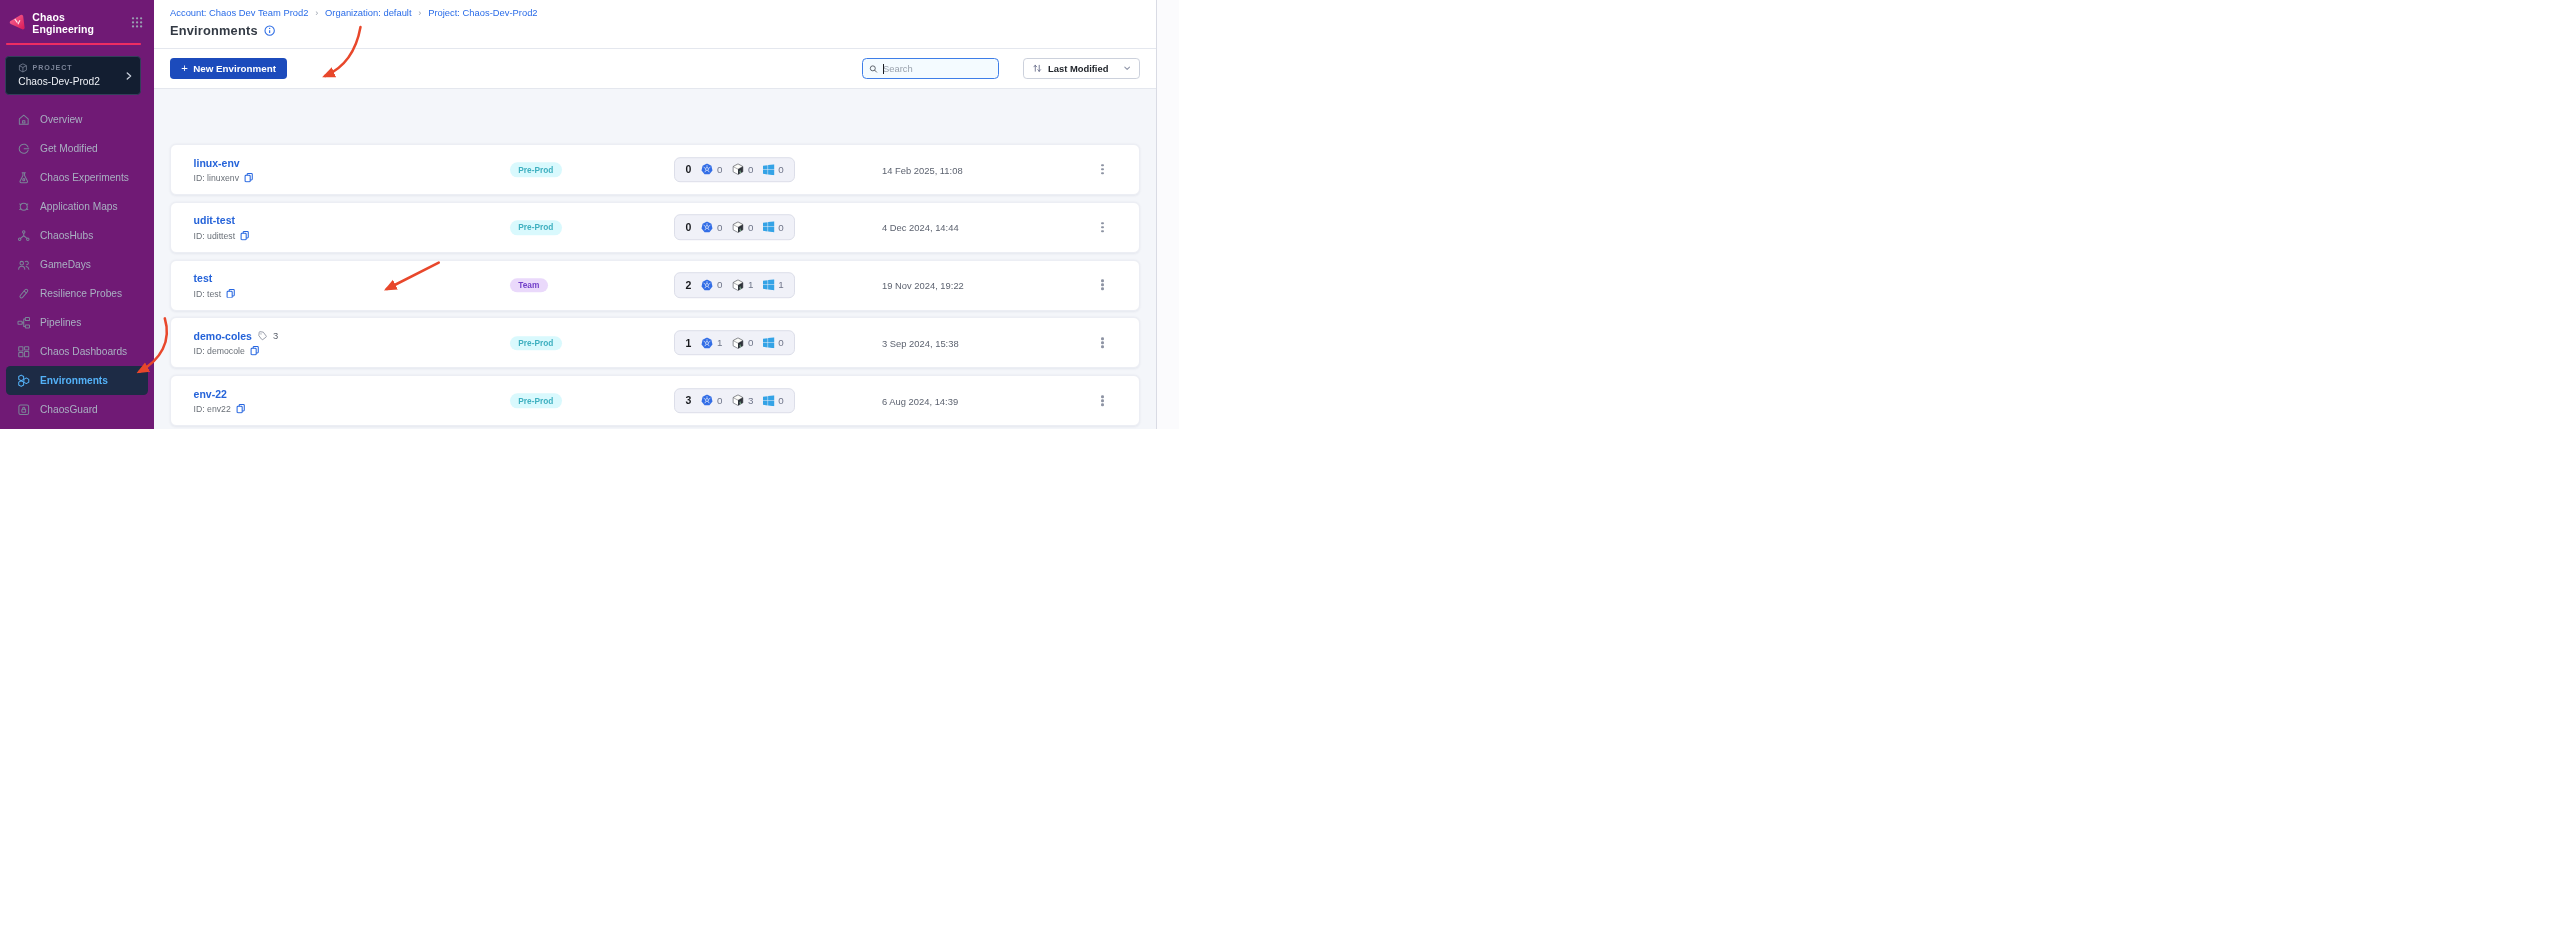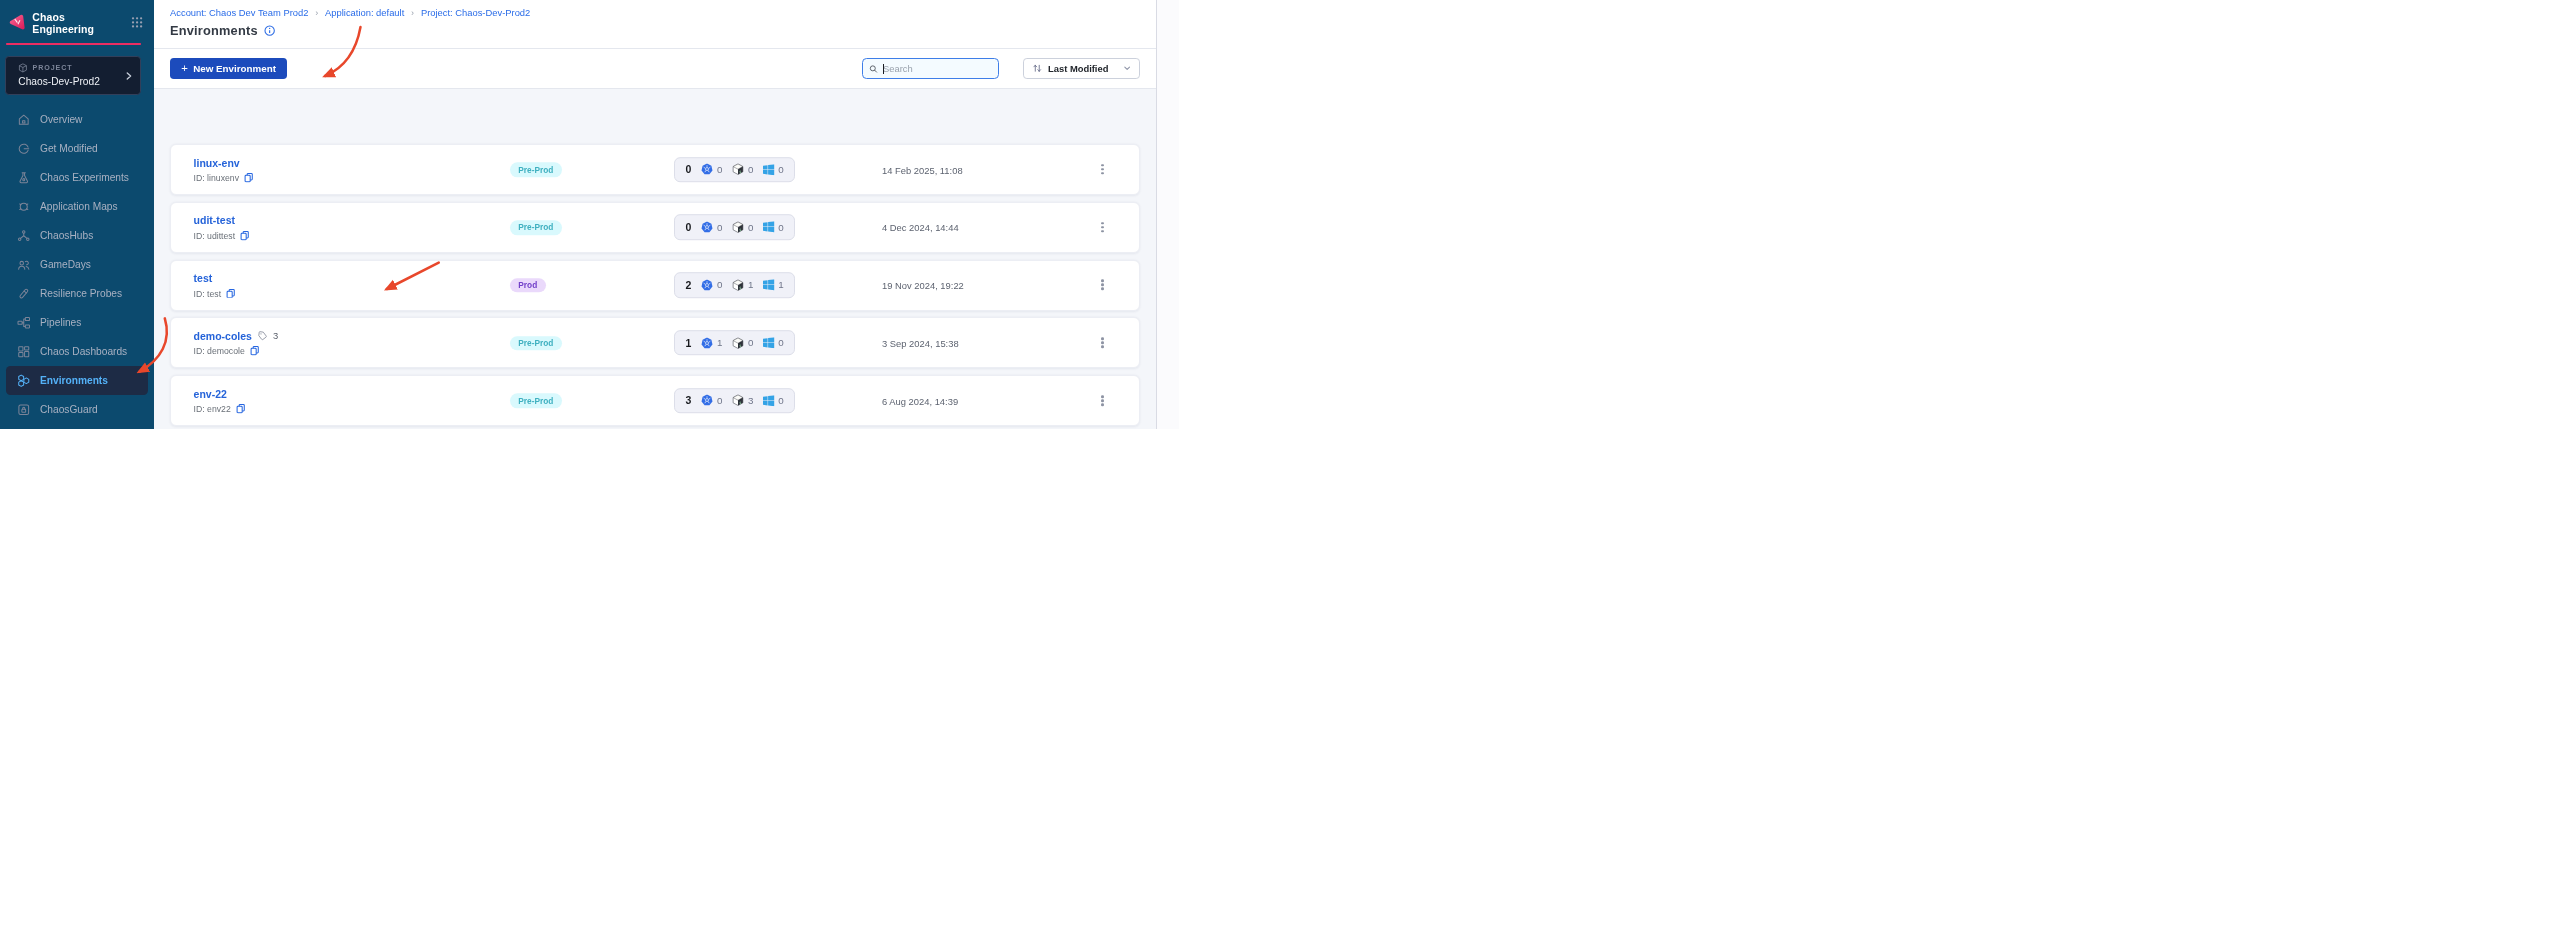--- a/index.html
+++ b/index.html
@@ -1,20 +1,20 @@
 <!DOCTYPE html>
 <html style="font-size:12px"><head>
 <meta charset="utf-8">
 <style>
   * { margin:0; padding:0; box-sizing:border-box; }
   html,body { width:1180px; height:429px; }
   body { font-family:"Liberation Sans", sans-serif; position:relative; overflow:hidden; background:#fff; }
 
   
-  .sidebar { position:absolute; left:0; top:0; width:154px; height:486px; background:#0c4a6e; }
+  .sidebar { position:absolute; left:0; top:0; width:154px; height:486px; background:#701a75; }
   .brand-row { display:flex; align-items:center; gap:6.8px; padding:10.5px 10.5px 0 7.5px; }
   .brand-title { color:#fff; font-size:10.5px; font-weight:700; letter-spacing:0.1px; }
   .grid-icon { margin-left:auto; }
   .accent-rule { height:2.3px; background:#ee2d62; margin:8.3px 12.8px 0 6px; border-radius:0.8px; }
   .project-card { margin:11.3px 12.8px 0 4.5px; border:0.8px solid #323f5a; border-radius:3.8px; padding:6px 19.6px 6.8px 12.8px; position:relative; background:#131e31; }
   .p-label-row { display:flex; align-items:center; gap:4.5px; }
   .p-label { font-size:7.1px; font-weight:700; letter-spacing:0.9px; color:#7d8699; }
   .p-name { font-size:10.2px; color:#eef1f6; margin-top:3px; white-space:nowrap; }
   .p-chevron { position:absolute; right:7.5px; top:50%; transform:translateY(-50%); }
   .nav { margin-top:10.5px; }
@@ -237,21 +237,21 @@
     </div>
   </nav>
 </aside>
 
 <main class="main">
 
   <div class="page-header">
     <div class="breadcrumb">
       <a class="crumb">Account: Chaos Dev Team Prod2</a>
       <span class="crumb-sep">›</span>
-      <a class="crumb">Application: default</a>
+      <a class="crumb">Organization: default</a>
       <span class="crumb-sep">›</span>
       <a class="crumb">Project: Chaos-Dev-Prod2</a>
     </div>
     <div class="title-row">
       <h1 class="page-title">Environments</h1>
       <svg width="11.3" height="11.3" viewBox="0 0 16 16">
         <circle cx="8" cy="8" r="6.6" fill="none" stroke="#2b6be4" stroke-width="1.5"></circle>
         <line x1="8" y1="7.3" x2="8" y2="11.2" stroke="#2b6be4" stroke-width="1.6"></line>
         <circle cx="8" cy="4.8" r="0.95" fill="#2b6be4"></circle>
       </svg>
@@ -425,21 +425,21 @@
           <div class="env-id-row">
             <span class="env-id">ID: test</span>
             <span class="copy-btn">
                 <svg width="9.8" height="9.8" viewBox="0 0 16 16">
                   <rect x="5.2" y="1.2" width="8.3" height="10.5" rx="1.4" fill="none" stroke="#2565e0" stroke-width="1.7"></rect>
                   <rect x="1.8" y="4.2" width="8.3" height="10.5" rx="1.4" fill="#fff" stroke="#2565e0" stroke-width="1.7"></rect>
                 </svg>
               </span>
           </div>
         </div>
-        <div class="c-type"><span class="badge prod">Prod</span></div>
+        <div class="c-type"><span class="badge prod">Team</span></div>
         <div class="c-infra">
             <div class="infra-box">
           <span class="infra-total">2</span>
           <span class="infra-pair">
                 <svg width="12" height="12" viewBox="0 0 32 32">
                   <polygon points="16,1 27.7,6.6 30.6,19.3 22.5,29.5 9.5,29.5 1.4,19.3 4.3,6.6" fill="#326de6"></polygon>
                   <circle cx="16" cy="15.5" r="4" fill="none" stroke="#fff" stroke-width="1.8"></circle>
                   <g stroke="#fff" stroke-width="1.8">
                     <line x1="16" y1="9.5" x2="16" y2="5.5"></line>
                     <line x1="10.6" y1="13" x2="7" y2="10.5"></line>

